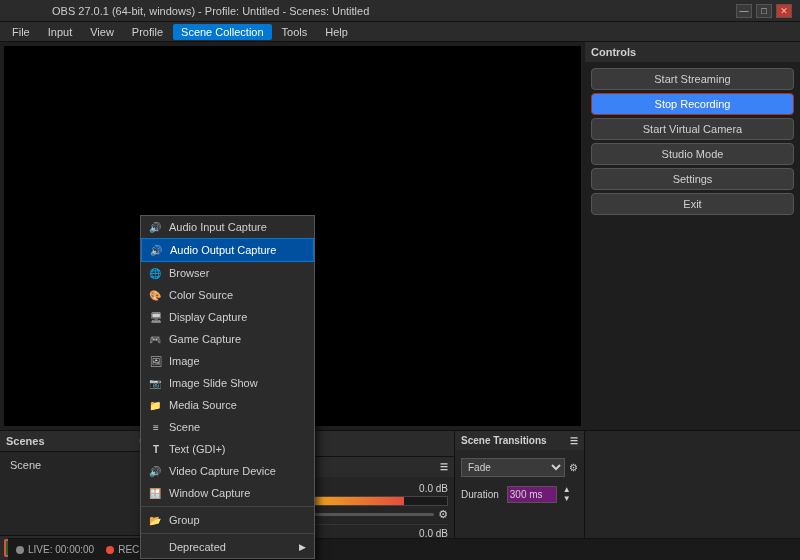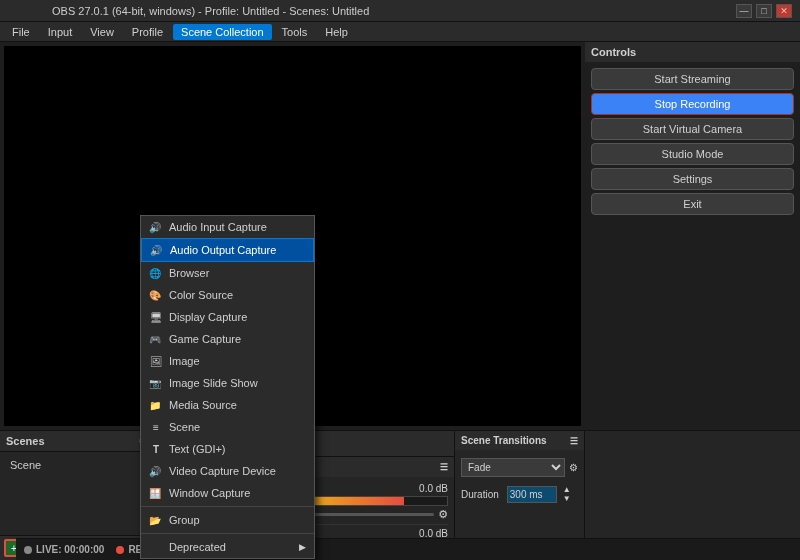--- a/index.html
+++ b/index.html
@@ -71,24 +71,23 @@
       height: 22px;
       background: #1a1a1a;
       display: flex;
       align-items: center;
       padding: 0 8px;
       gap: 12px;
       font-size: 10px;
       color: #aaa;
       position: absolute;
       bottom: 0;
-      left: 16px;
+      left: 8px;
       right: 0;
       border-top: 1px solid #111;
-      font-weight: bold;
     }
     .bottom-status {
       display: flex;
       align-items: center;
       gap: 4px;
     }
     .status-dot {
       width: 8px;
       height: 8px;
       border-radius: 50%;
@@ -274,21 +273,21 @@
       flex: 1;
       background: #3a3a3a;
       border: 1px solid #555;
       color: #d0d0d0;
       font-size: 10px;
       padding: 2px;
       font-family: inherit;
     }
     .duration-input {
       width: 50px;
-      background: #0c4a6e;
+      background: #701a75;
       border: 1px solid #555;
       color: #d0d0d0;
       font-size: 10px;
       padding: 2px;
       font-family: inherit;
     }
 
     
     .device-bar {
       background: #2b2b2b;

